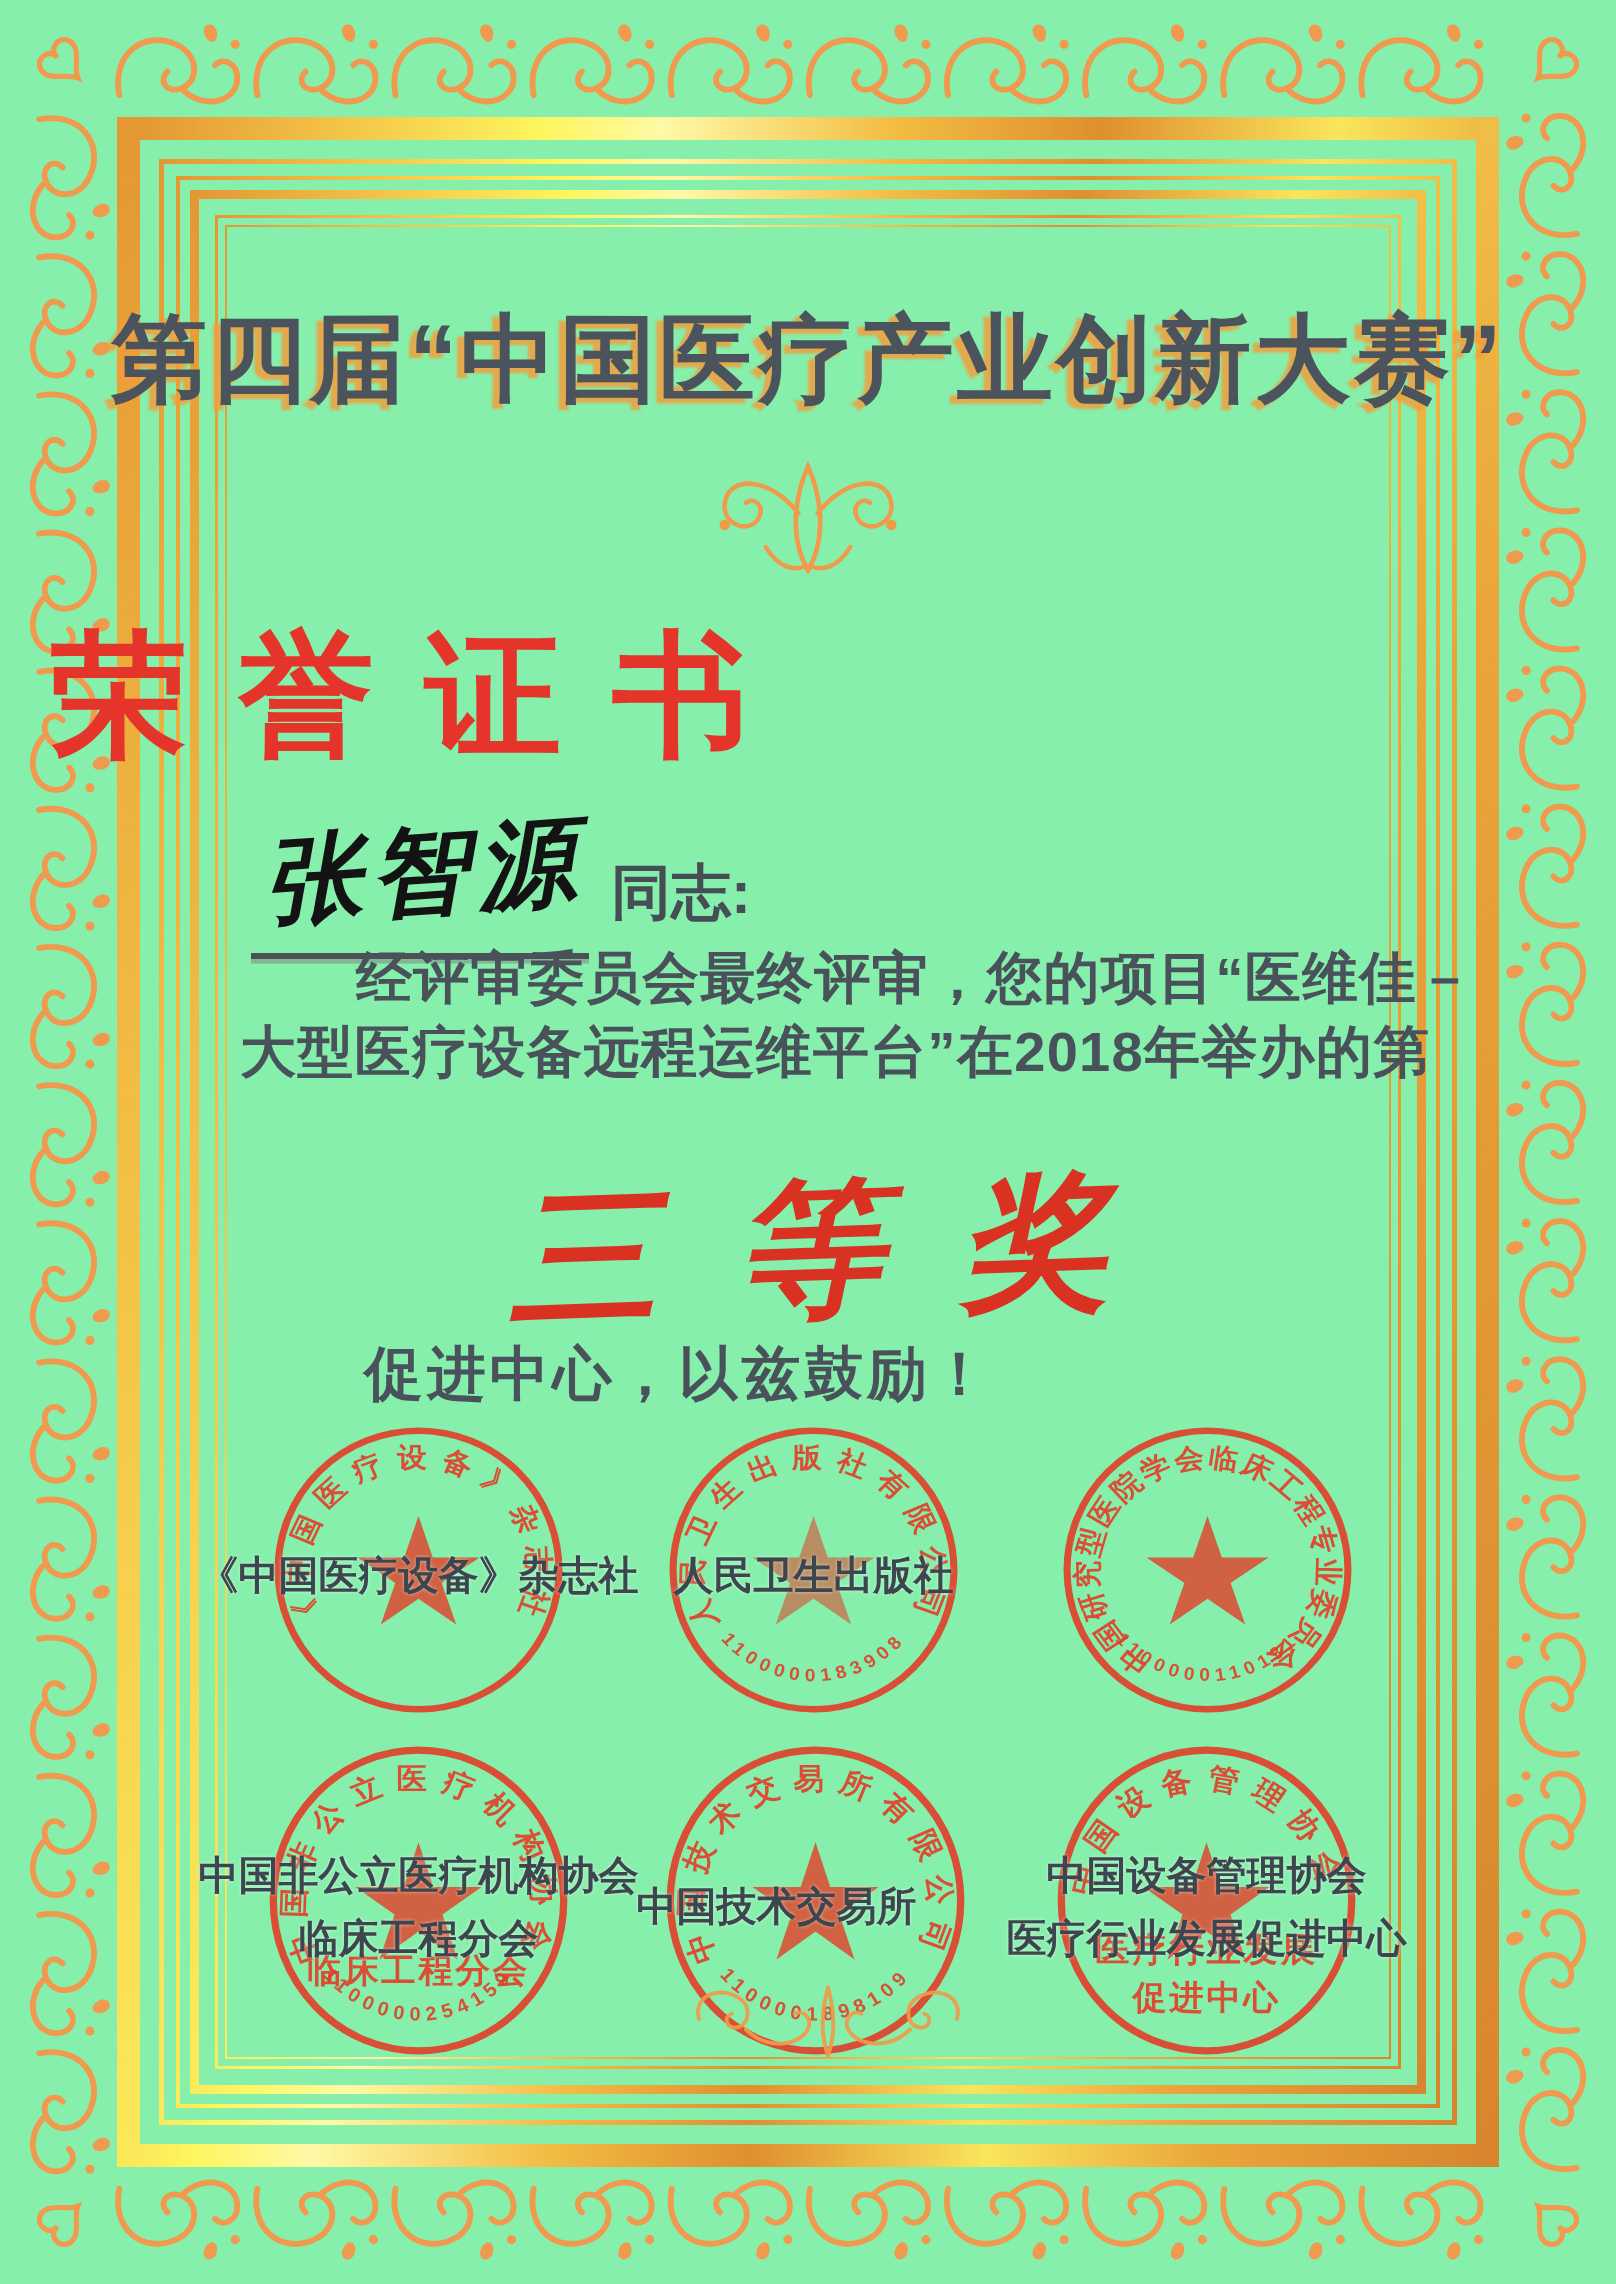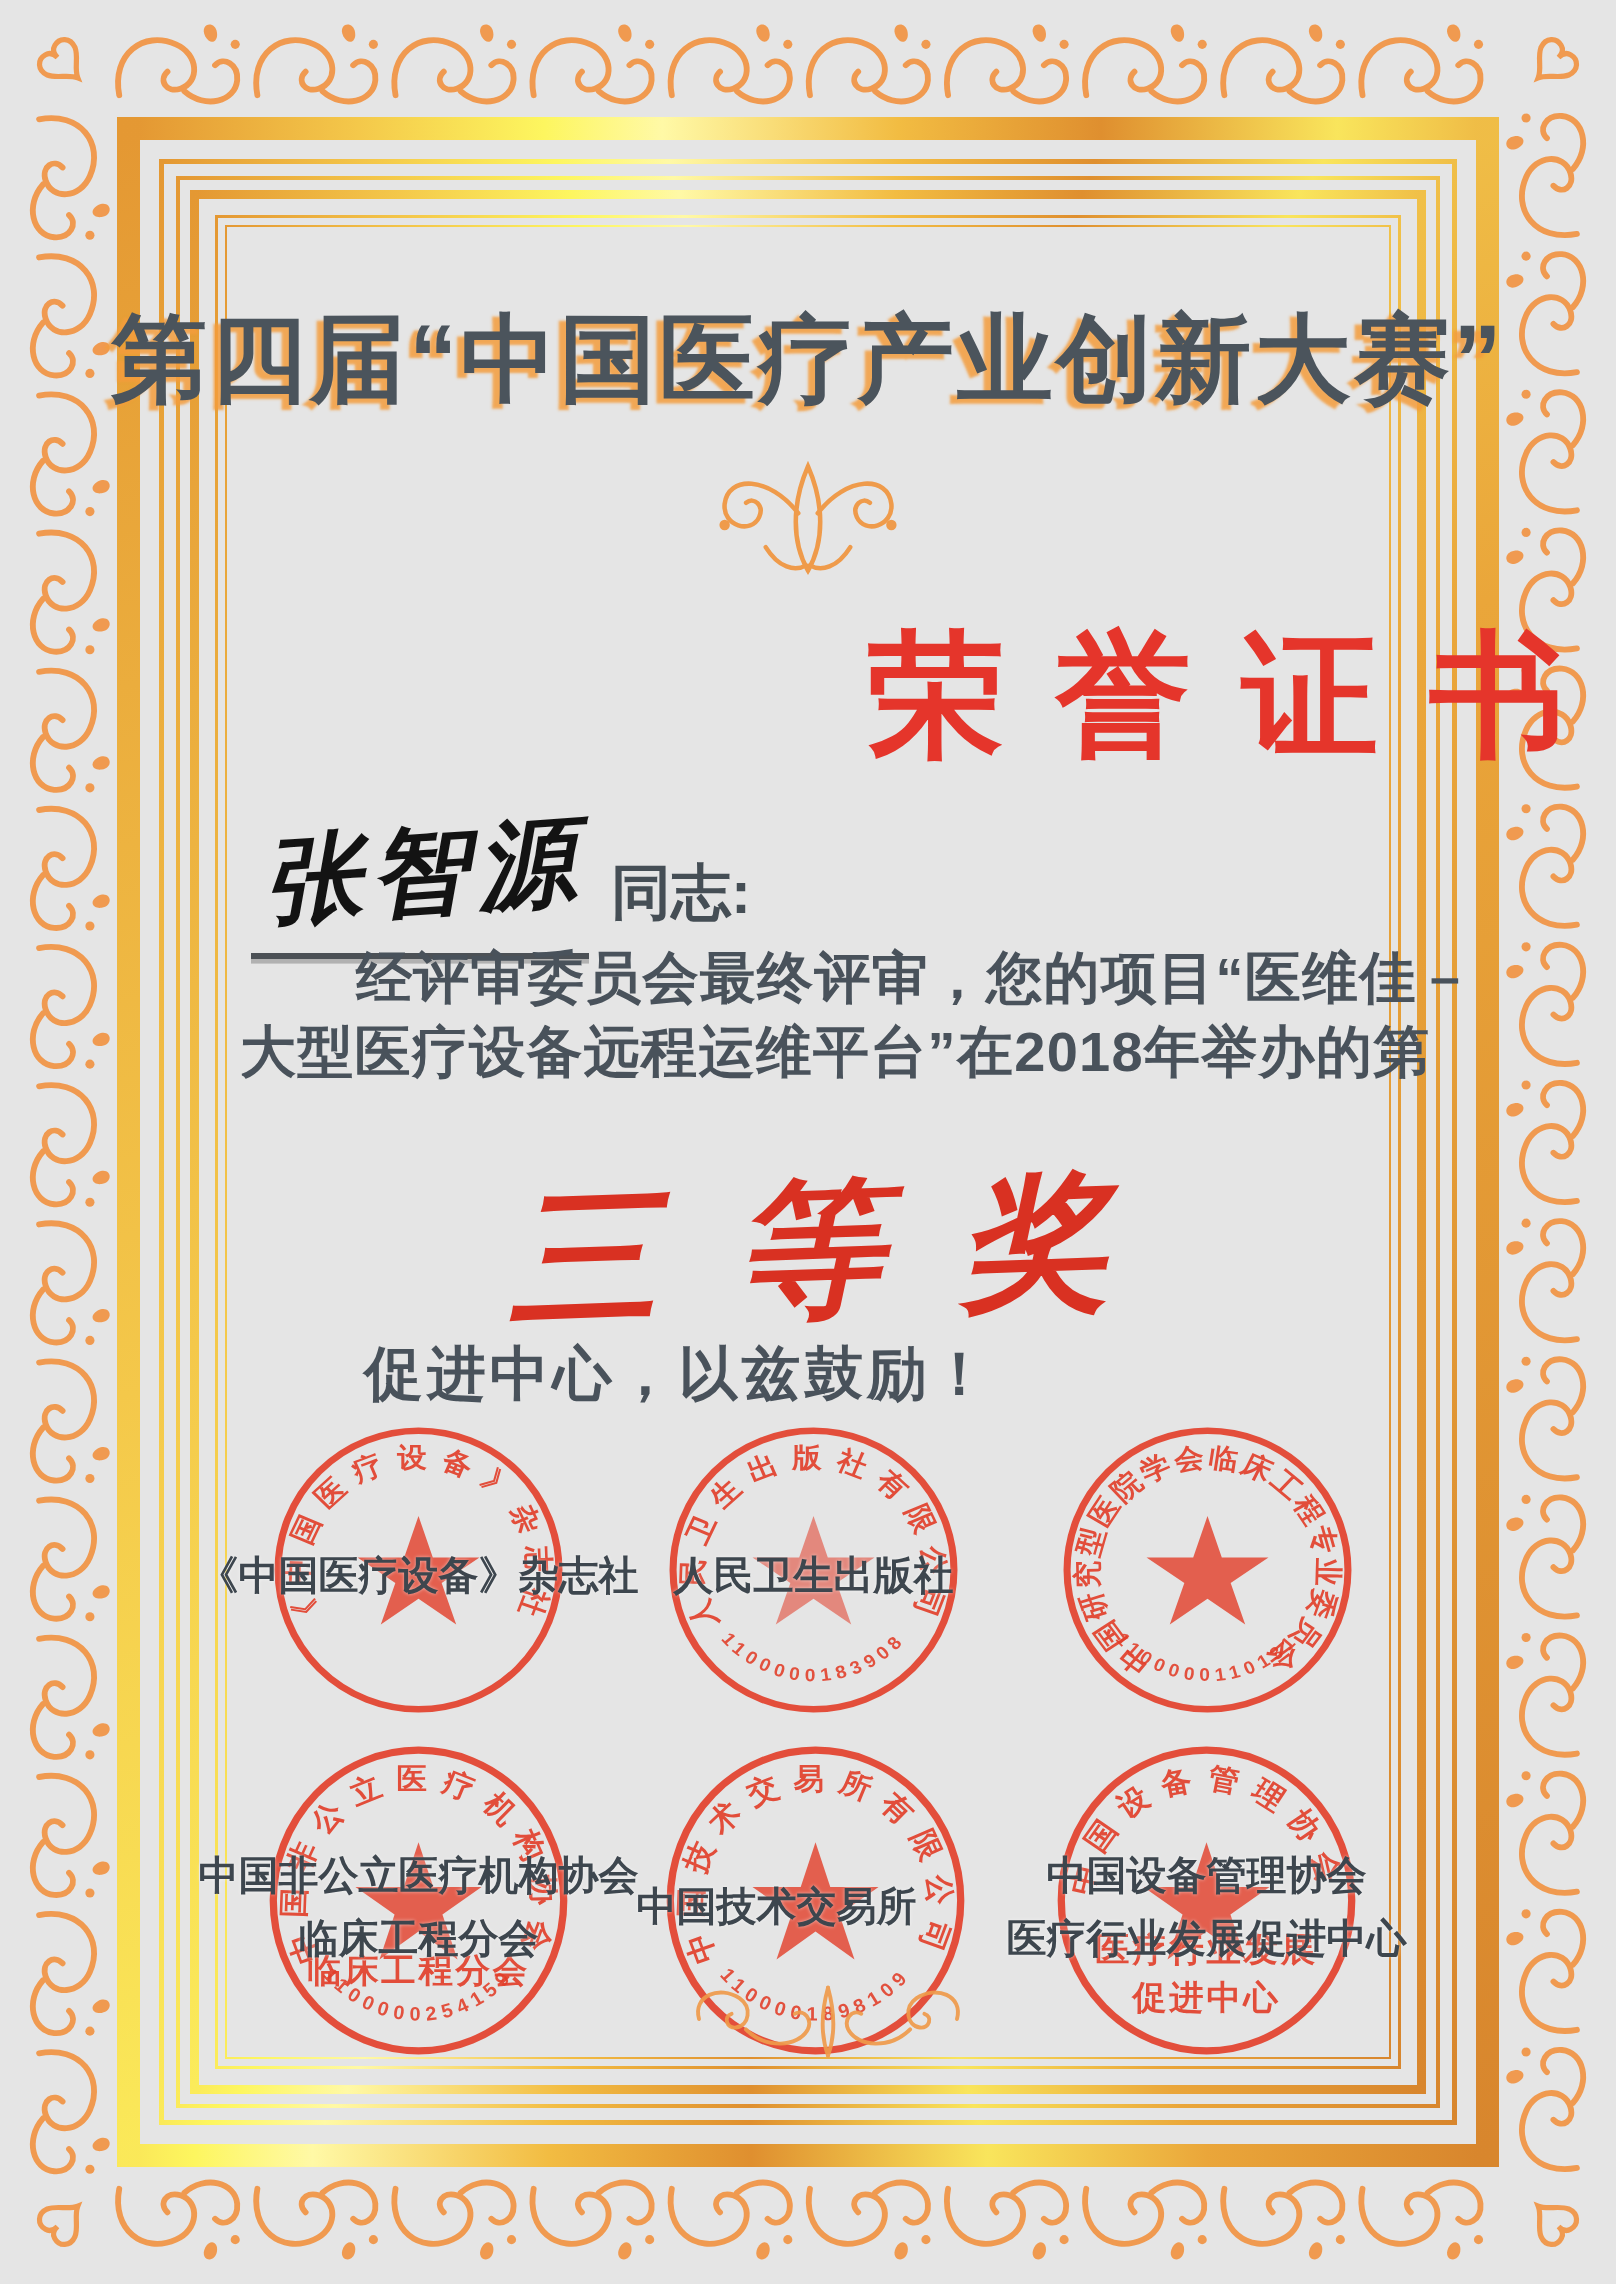--- a/index.html
+++ b/index.html
@@ -1,35 +1,35 @@
 <!DOCTYPE html>
 <html style="font-size:10.4px"><head>
 <meta charset="utf-8">
 <style>
   html,body{margin:0;padding:0;background:#ffffff;}
-  .page{position:relative;width:1616px;height:2284px;background:#e5e5e5;overflow:hidden;
+  .page{position:relative;width:1616px;height:2284px;background:#86efac;overflow:hidden;
         font-family:"Liberation Sans",sans-serif;}
   
   #border-svg{position:absolute;left:0;top:0;width:1616px;height:2284px;}
   
   .gold-frame{position:absolute;border-style:solid;border-color:transparent;border-image-slice:1;
               border-image-source:linear-gradient(100deg,#e49833 0%,#f4c84a 13%,#fdf65f 24%,#fff9a6 31%,
               #f2bc42 45%,#df8f2f 57%,#f9e55c 71%,#eaa63a 84%,#d8862d 100%);}
   #f1{inset:117px;border-width:23.5px;}
   #f2{inset:159px;border-width:5.9px;}
   #f3{inset:176px;border-width:4.6px;}
   #f4{inset:190px;border-width:9.8px;}
   #f5{inset:215px;border-width:3.9px;}
   #f6{inset:225px;border-width:2px;}
 
   .title{position:absolute;top:296px;left:0;width:100%;text-align:center;font-size:96px;font-weight:bold;
          color:#4b545c;letter-spacing:3.3px;text-shadow:-7.2px 4.6px 2.6px rgba(243,156,60,.85);white-space:nowrap;}
   .flourish-top{position:absolute;top:448px;left:50%;transform:translateX(-50%);}
-  .heading{position:absolute;top:605px;left:0;width:100%;box-sizing:border-box;padding-left:79px;
-           text-align:right;font-size:136px;font-weight:bold;color:#e5352b;letter-spacing:51px;white-space:nowrap;}
+  .heading{position:absolute;top:605px;left:0;width:100%;box-sizing:border-box;padding-left:51px;
+           text-align:left;font-size:136px;font-weight:bold;color:#e5352b;letter-spacing:51px;white-space:nowrap;}
 
   .name-block{position:absolute;left:251px;top:811px;width:1186px;height:182px;}
   .name{position:absolute;left:11.7px;top:-3.9px;font-family:"DejaVu Serif",serif;font-style:italic;font-weight:bold;
         font-size:98px;color:#131313;letter-spacing:9px;transform:rotate(-4deg);white-space:nowrap;}
   .name-underline{position:absolute;left:0;top:142px;width:338px;height:5.9px;background:#4c5156;
         box-shadow:0 4.6px 0 rgba(125,125,125,.5);}
   .suffix{position:absolute;left:360px;top:42px;font-size:60px;font-weight:bold;color:#454e55;white-space:nowrap;}
 
   .body-text{position:absolute;left:240px;top:944px;width:1144px;color:#49525b;font-weight:bold;
              font-size:56px;letter-spacing:1.3px;}

